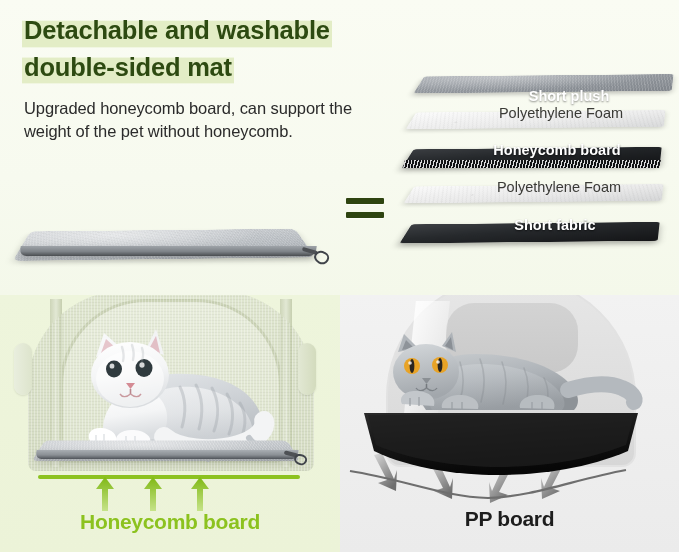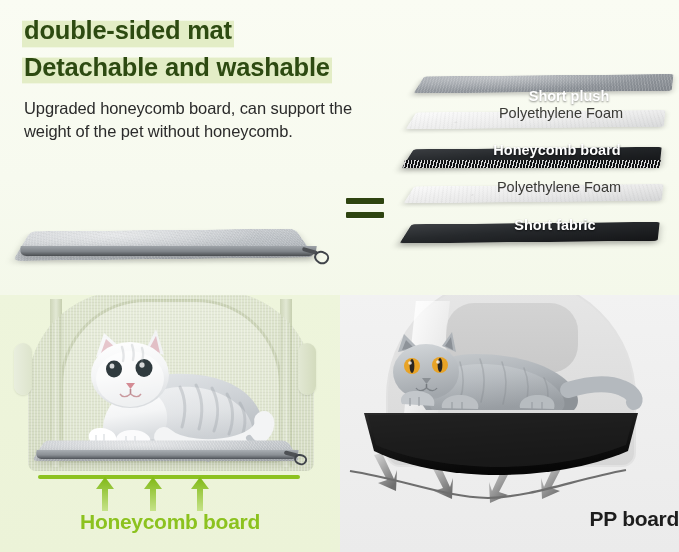--- a/index.html
+++ b/index.html
@@ -286,21 +286,21 @@
 
   .arrD{ position:absolute; width:28px; height:40px; }
   .aD1{ left:30px; top:158px; }
   .aD2{ left:86px; top:166px; }
   .aD3{ left:148px; top:170px; }
   .aD4{ left:200px; top:166px; }
 
   .sagline{ position:absolute; left:8px; top:172px; width:280px; height:40px; }
 
   .labelR{
-    position:absolute; left:0; top:212px; width:339px; text-align:right;
+    position:absolute; left:0; top:212px; width:339px; text-align:center;
     font-size:21px; font-weight:bold; color:#1d1d1d; letter-spacing:-.3px;
   }
 
   
   .vs{
     position:absolute; left:318px; top:362px; width:58px; height:58px;
     border-radius:50%; background:radial-gradient(circle at 35% 28%,#4a6318,#3c5211 70%,#33460e 100%);
     display:flex; align-items:center; justify-content:center; z-index:30;
     box-shadow:0 2px 5px rgba(0,0,0,.18);
   }
@@ -310,22 +310,22 @@
   }
 </style>
 </head>
 <body>
 
 <div id="page">
 
   <div class="top-section">
 
     <div class="headline">
+      <span class="hl-row"><span class="hl-line">Detachable and washable</span></span>
       <span class="hl-row"><span class="hl-line">double-sided mat</span></span>
-      <span class="hl-row"><span class="hl-line">Detachable and washable</span></span>
     </div>
 
     <div class="subcopy">Upgraded honeycomb board, can support the weight of the pet without honeycomb.</div>
 
     <div class="mat-photo">
       <div class="mat-body"></div>
       <div class="mat-edge"></div>
       <div class="mat-zip">
           <i></i>
           <b></b>

